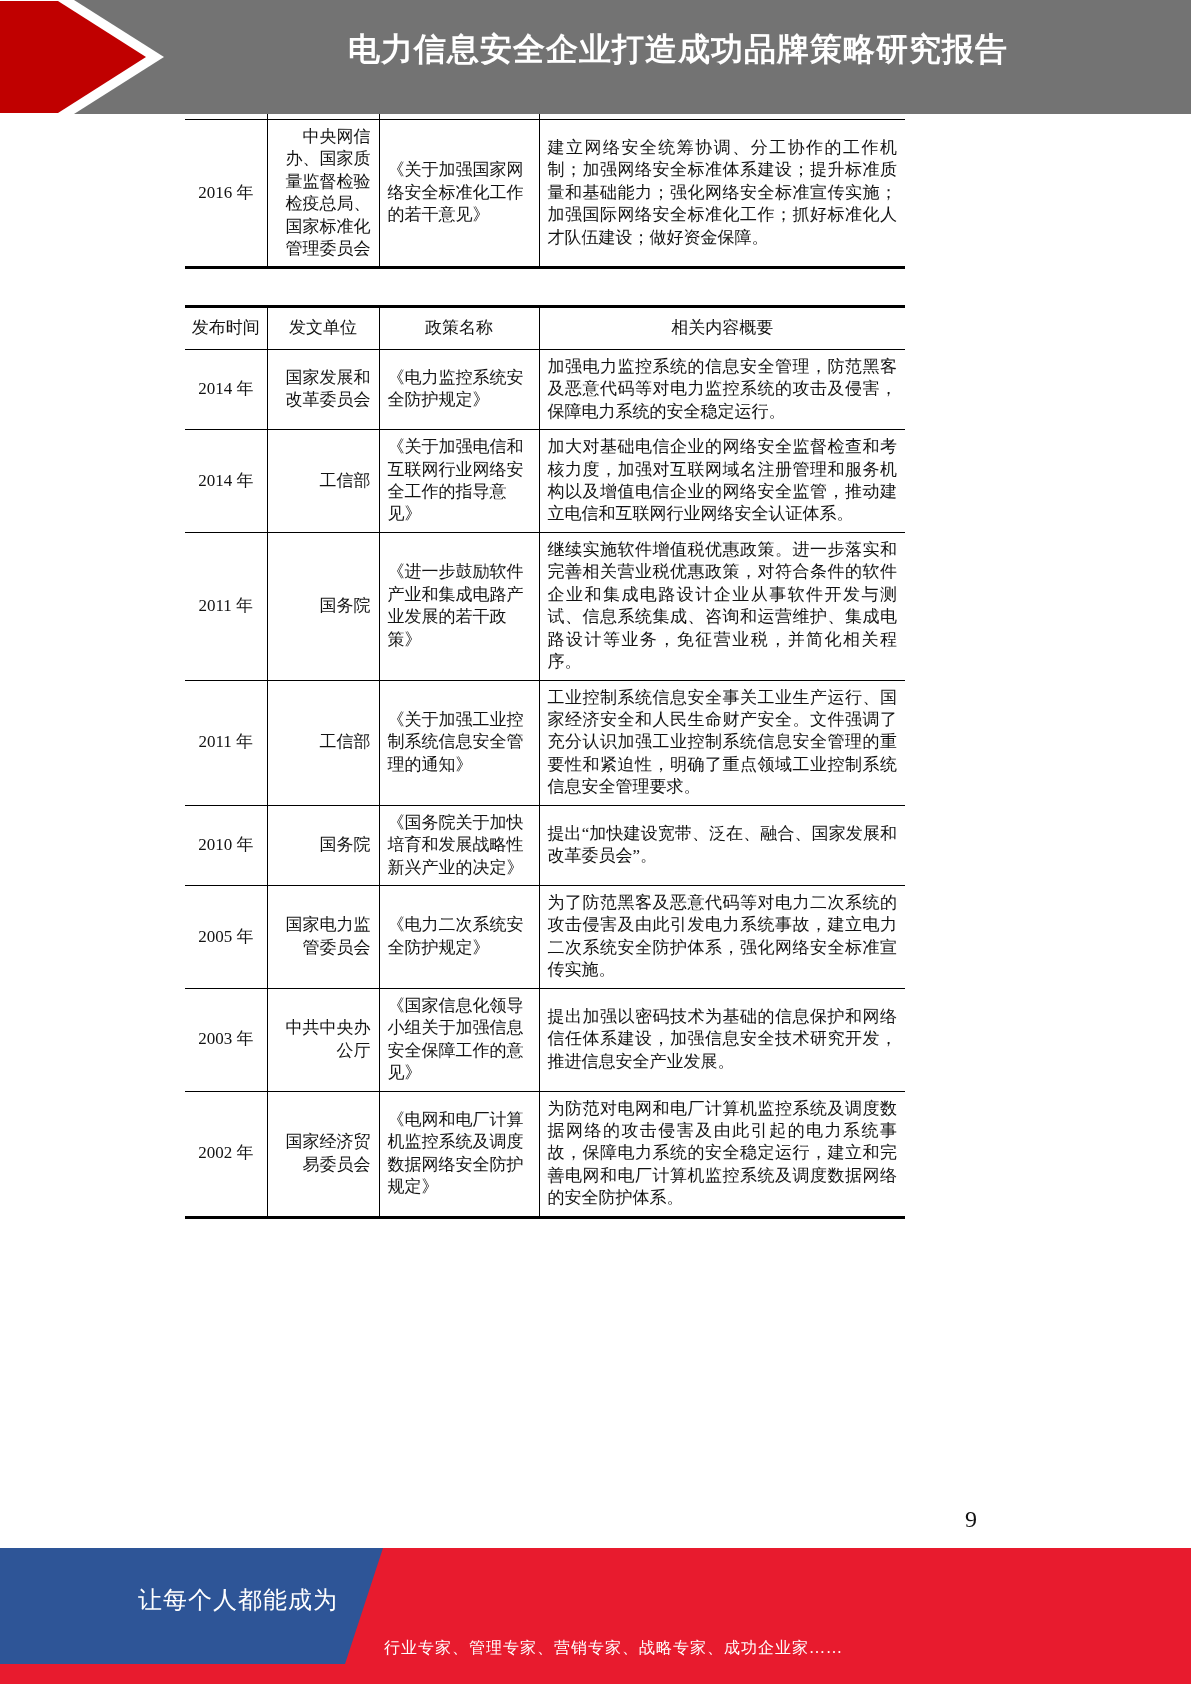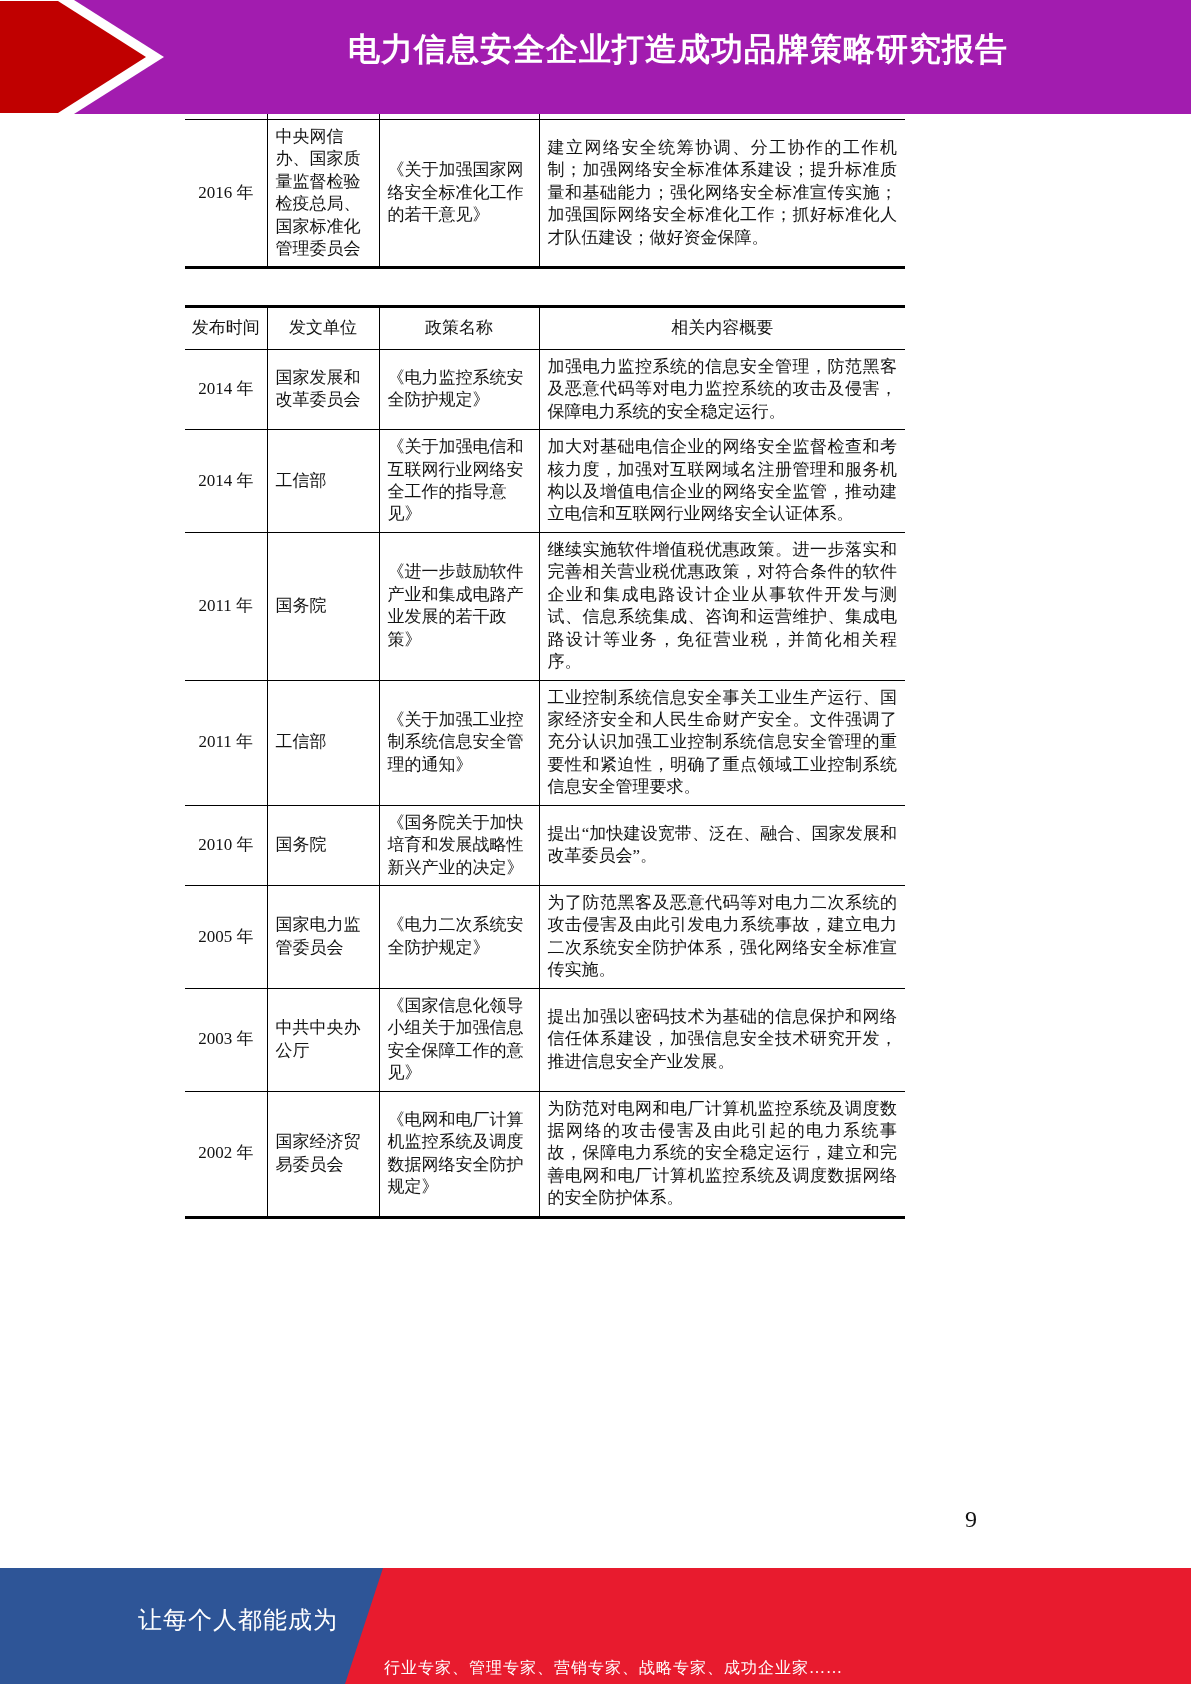--- a/index.html
+++ b/index.html
@@ -3,21 +3,21 @@
 <meta charset="utf-8">
 <style>
   html,body { margin:0; padding:0; background:#888; }
   .page {
     position:relative; width:1191px; height:1684px; margin:0 auto;
     background:#ffffff; overflow:hidden;
     font-family:"Liberation Serif","DejaVu Serif",serif; color:#131313;
   }
 
   
-  .header { position:absolute; top:0; left:0; width:100%; height:114px; background:#a21caf; }
+  .header { position:absolute; top:0; left:0; width:100%; height:114px; background:#737373; }
   .arrow-white {
     position:absolute; top:0; left:0; width:175px; height:114px; background:#ffffff;
     clip-path:polygon(0 0, 74px 0, 164px 57px, 74px 114px, 0 114px);
   }
   .arrow-red {
     position:absolute; top:0; left:0; width:175px; height:114px; background:#c00000;
     clip-path:polygon(0 1px, 58px 1px, 146px 57px, 58px 113px, 0 113px);
   }
   .title {
     position:absolute; top:0; left:175px; right:10px; height:100px;
@@ -33,30 +33,30 @@
   }
   .tbl-continued { margin-top:14px; }
   .tbl-main { margin-top:36px; }
   .tbl td, .tbl th { vertical-align:middle; padding:6px 8px; word-break:break-all; }
   .tbl td + td, .tbl th + th { border-left:1.6px solid #000; }
   .tbl tbody tr + tr td { border-top:1.6px solid #000; }
   .tbl thead th {
     border-bottom:1.6px solid #000; font-weight:normal; text-align:center; padding:9px 4px;
   }
   .cell-time   { text-align:center; }
-  .cell-issuer { text-align:left; padding-left:12px; padding-right:17px; }
+  .cell-issuer { text-align:right; padding-left:12px; padding-right:17px; }
   .cell-policy { text-align:left; padding-left:12px; padding-right:14px;margin-left:48px; }
   .cell-content{ text-align:justify; padding:6px 10px; }
   .pre { white-space:pre-line; }
 
   
   .page-number { position:absolute; top:1506px; right:214px; font-size:24px; color:#111; }
 
   
-  .footer { position:absolute; left:0; bottom:0; width:100%; height:116px; background:#e81b2e; }
+  .footer { position:absolute; left:0; bottom:0; width:100%; height:136px; background:#e81b2e; }
   .footer-blue {
     position:absolute; top:0; left:0; width:400px; height:116px; background:#2e5597;
     clip-path:polygon(0 0, 383px 0, 345px 116px, 0 116px);
   }
   .footer-left {
     position:absolute; left:138px; top:0; height:104px;
     display:flex; align-items:center; color:#ffffff; font-size:24px; letter-spacing:1px;
   }
   .footer-right {
     position:absolute; left:384px; top:0; height:104px; right:20px;

